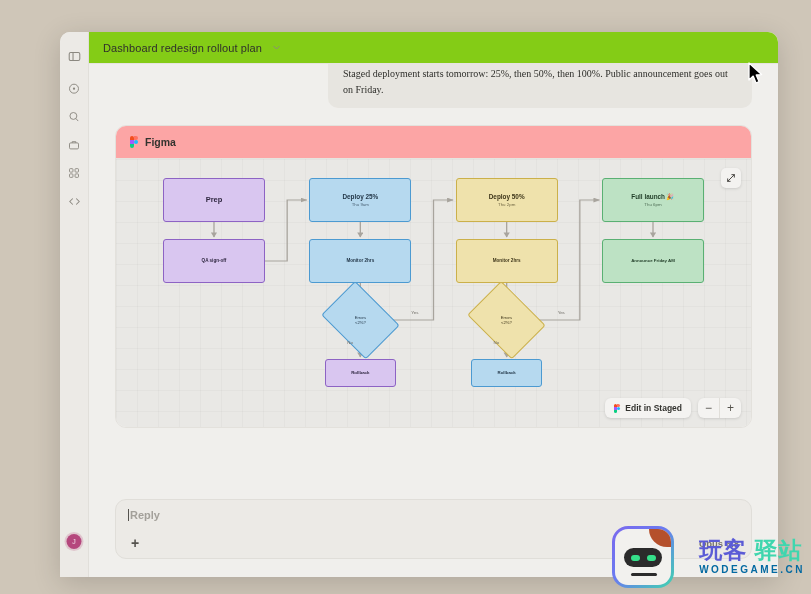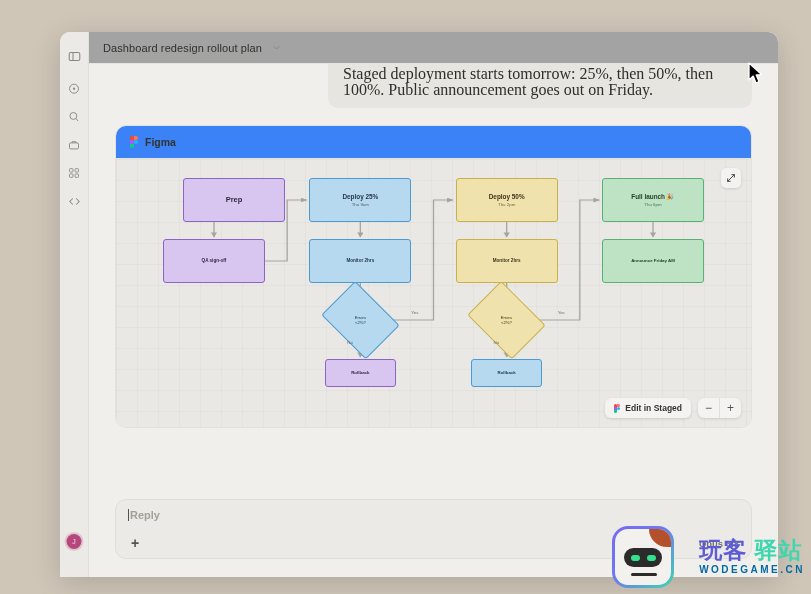--- a/index.html
+++ b/index.html
@@ -36,46 +36,46 @@
     background:#b5477d;
     box-shadow:0 0 0 2px rgba(181,71,125,.22);
     display:flex;align-items:center;justify-content:center;
     font-size:7px;color:#f4dbe8;cursor:pointer;
   }
   
   #main{flex:1;display:flex;flex-direction:column;min-width:0;background:#f0efec;}
   
   #header{
     height:31px;flex:0 0 31px;display:flex;align-items:center;
-    padding-left:14px;border-bottom:1px solid #e6e4df;background:#a3a3a3;
+    padding-left:14px;border-bottom:1px solid #e6e4df;background:#84cc16;
   }
   #title-text{font-size:11px;color:#30302c;letter-spacing:.1px;}
   #title-chev{margin-left:10px;color:#8b8880;display:flex;align-items:center;cursor:pointer;}
   
   #convo{
     flex:1;overflow:hidden;position:relative;padding:0 26px;box-sizing:border-box;
   }
   
   #user-bubble{
     margin-left:auto;margin-right:0;margin-top:0;
     width:424px;background:#e7e5e0;border-radius:0 0 10px 10px;
     padding:2px 15px 11px 15px;box-sizing:border-box;
   }
   #user-bubble p{
     margin:0;font-family:"Liberation Serif", serif;
-    font-size:16px;line-height:15.5px;color:#2e2e2a;
+    font-size:10px;line-height:15.5px;color:#2e2e2a;
   }
   
   #figma-card{
     margin-top:17px;background:#f4f3f1;border:1px solid #e3e1dc;
     border-radius:11px;overflow:hidden;
   }
   #figma-head{
     height:32px;display:flex;align-items:center;gap:7px;padding:0 14px;
-    border-bottom:1px solid #e6e4df;background:#3b82f6;
+    border-bottom:1px solid #e6e4df;background:#fca5a5;
   }
   #figma-label{font-size:10.5px;font-weight:bold;color:#33332f;}
   .figma-logo{width:8px;height:12px;position:relative;display:block;}
   .figma-logo i{position:absolute;display:block;width:4px;height:4px;}
   .fl1{left:0;top:0;background:#f24e1e;border-radius:2px 2px 0 0;}
   .fl2{left:4px;top:0;background:#ff7262;border-radius:0 2px 2px 0;}
   .fl3{left:0;top:4px;background:#a259ff;}
   .fl4{left:4px;top:4px;background:#1abcfe;border-radius:50%;}
   .fl5{left:0;top:8px;background:#0acf83;border-radius:0 0 2px 2px;}
   
@@ -298,21 +298,21 @@
               <path d="M211,161 L243,161 L243,41 L258,41"></path>
               <line x1="187" y1="185" x2="187" y2="198"></line>
               <line x1="299" y1="63" x2="299" y2="78"></line>
               <line x1="299" y1="124" x2="299" y2="135"></line>
               <path d="M323,161 L355,161 L355,41 L370,41"></path>
               <line x1="299" y1="185" x2="299" y2="198"></line>
               <line x1="411" y1="63" x2="411" y2="78"></line>
             </g>
           </svg>
           <div id="diagram">
-              <div class="node n-purple" style="left: 7.40741%; top: 7.08955%; width: 16.0494%; height: 16.4179%; margin-left: 20px;">
+              <div class="node n-purple" style="left: 7.40741%; top: 7.08955%; width: 16.0494%; height: 16.4179%;">
                 <div class="nt" style="font-size: 7.5px;">Prep</div>
               </div>
               <div class="node n-purple" style="left: 7.40741%; top: 29.8507%; width: 16.0494%; height: 16.4179%;">
                 <div class="nt" style="font-size: 4.6px;">QA sign-off</div>
               </div>
               <div class="node n-blue" style="left: 30.4527%; top: 7.08955%; width: 16.0494%; height: 16.4179%;">
                 <div class="nt" style="font-size: 6.4px;">Deploy 25%</div>
                 <div class="ns">Thu 9am</div>
               </div>
               <div class="node n-blue" style="left: 30.4527%; top: 29.8507%; width: 16.0494%; height: 16.4179%;">

